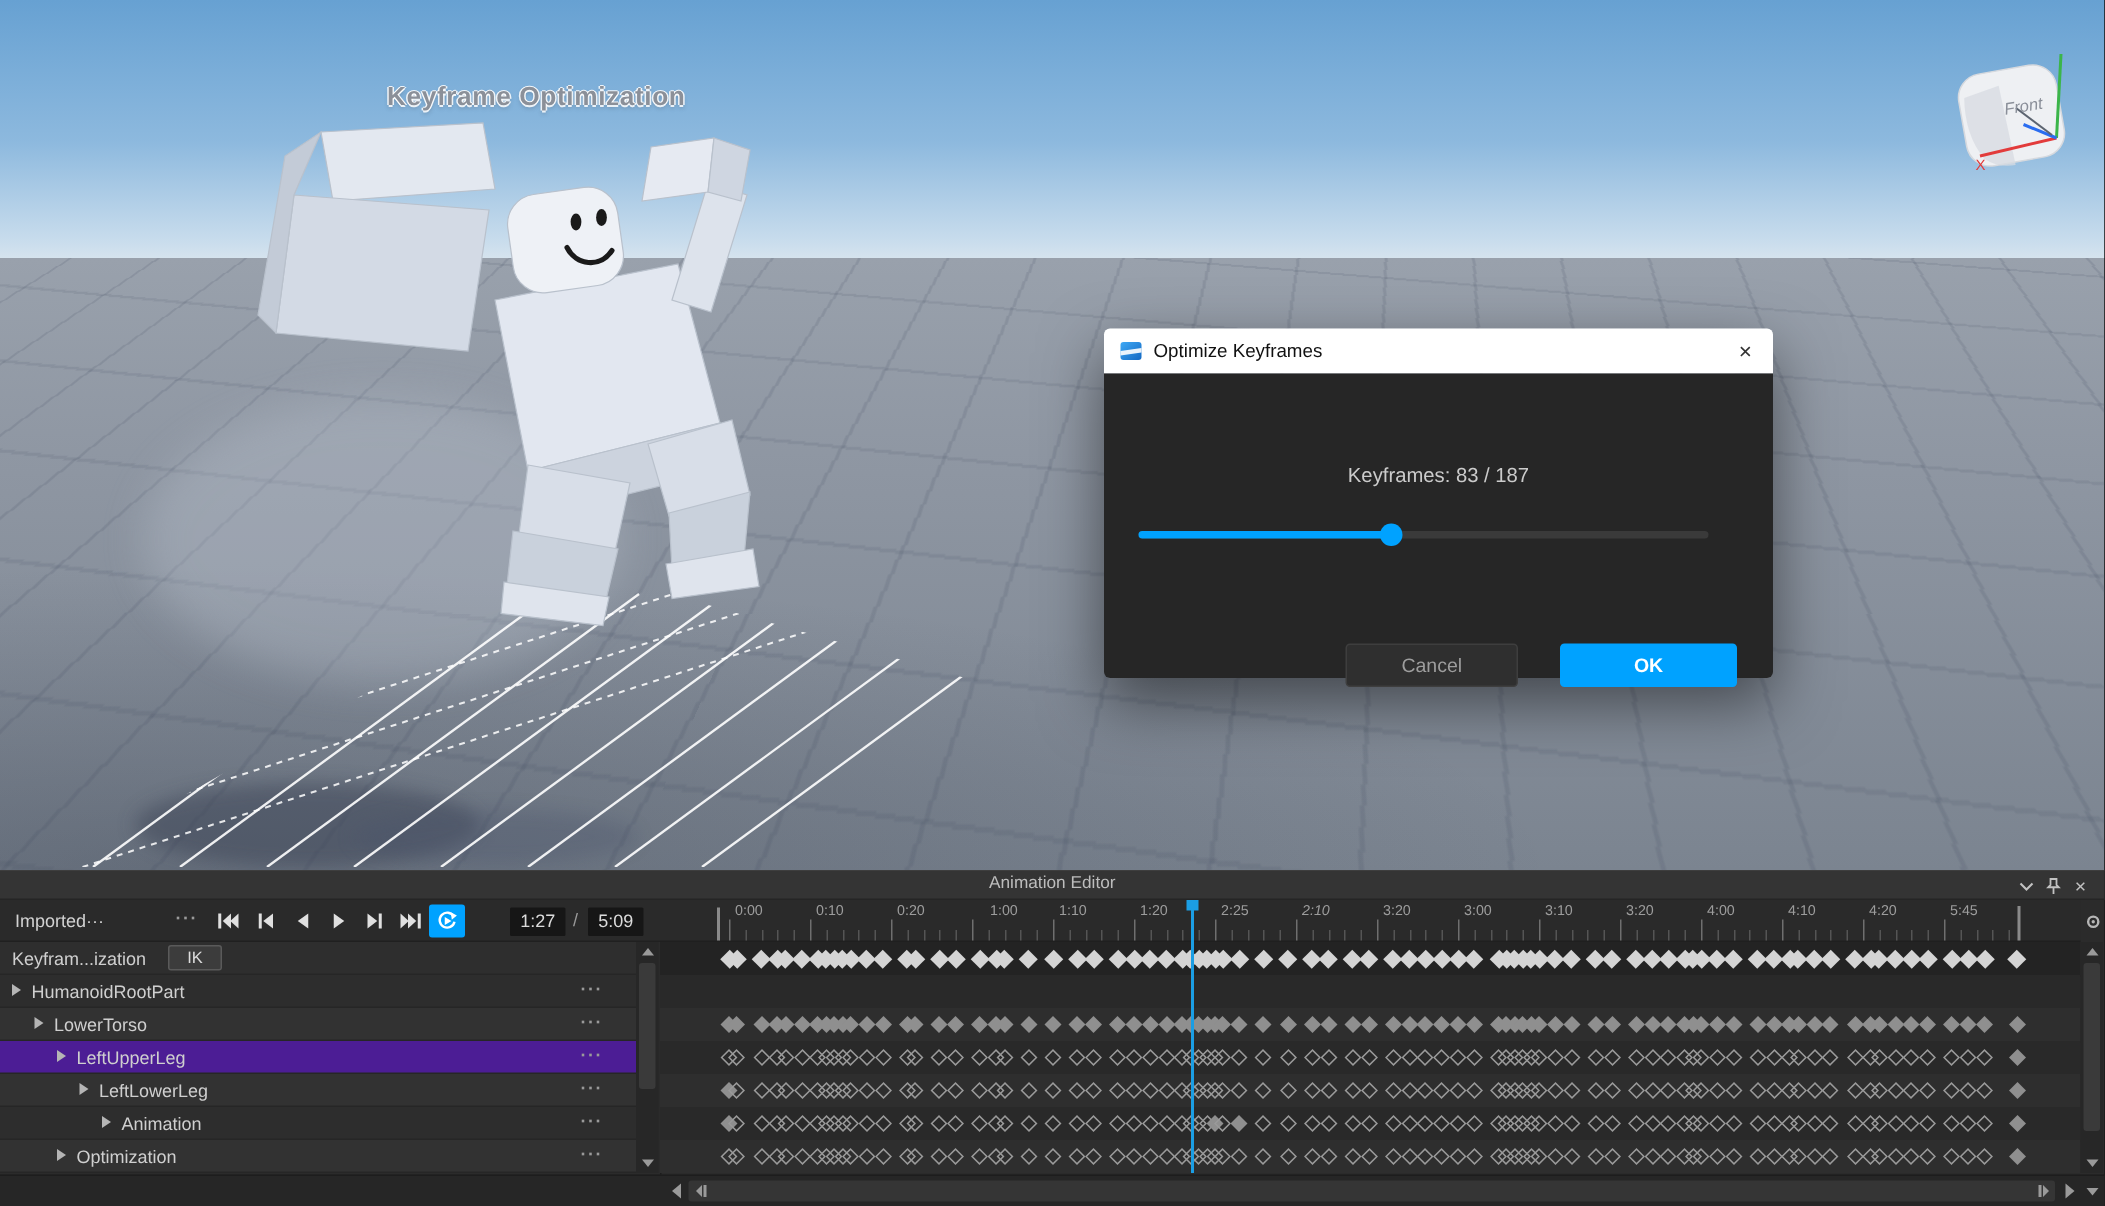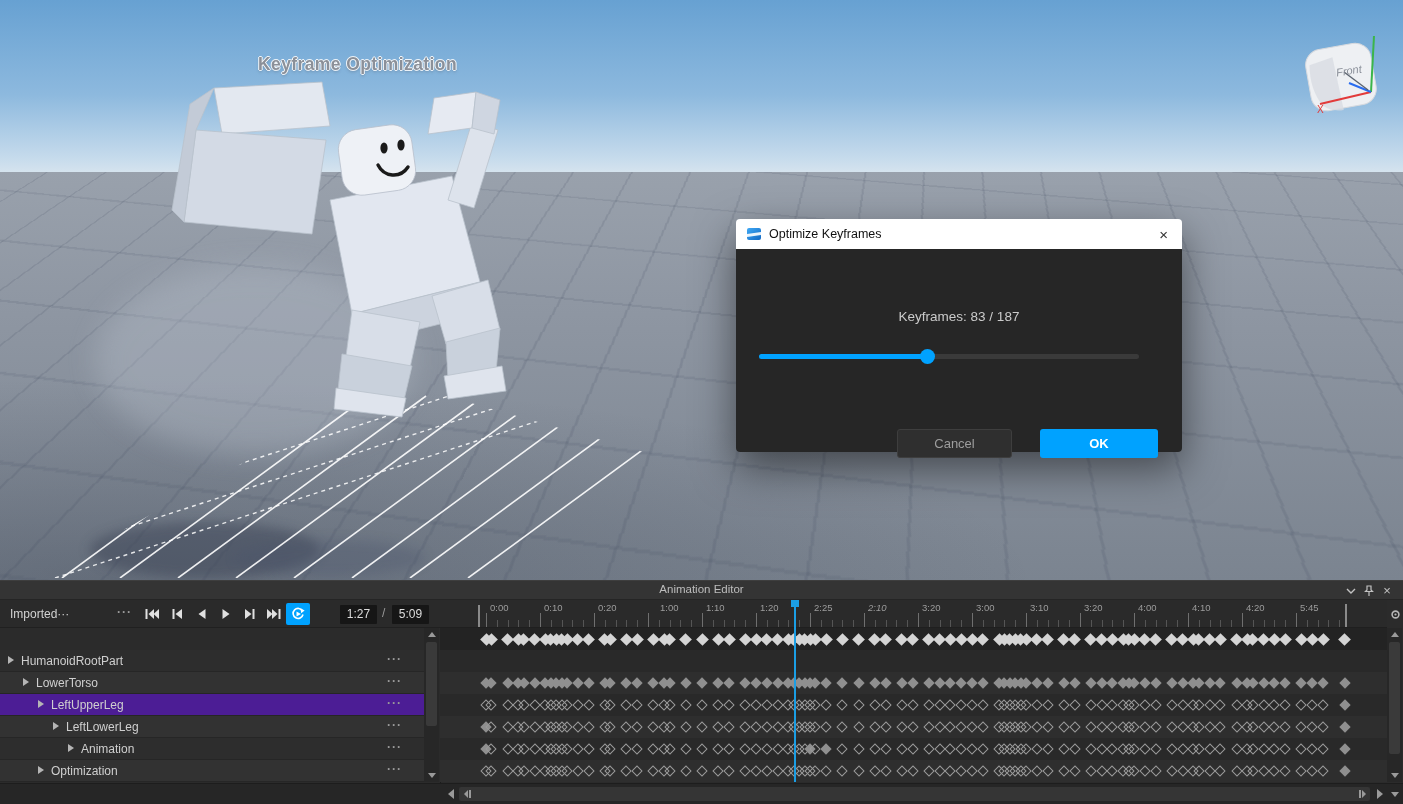--- a/index.html
+++ b/index.html
@@ -420,20 +420,24 @@
         <div class="tick" style="left: 899.2px; top: 20px; height: 8px;"></div>
         <div style="position: absolute; top: 4px; width: 2px; height: 24px; background: rgb(138, 138, 138); left: 904.6px;"></div>
       </div>
     <div class="gear-box">
       <svg width="11" height="11" viewBox="0 0 11 11">
           <circle cx="5.5" cy="5.5" r="3.4" fill="none" stroke="#b5b5b5" stroke-width="1.6"></circle>
           <circle cx="5.5" cy="5.5" r="1.1" fill="#b5b5b5"></circle>
         </svg>
     </div>
 
+    <div class="header-row">
+      <span class="anim-label">Keyfram...ization</span>
+      <div class="ik-btn">IK</div>
+    </div>
 
     <div class="vsb" style="left:424px;top:47px;height:154px;">
       <div class="sb-btn" style="top:0;">
           <div class="tri-up"></div>
         </div>
       <div class="vsb-thumb" style="top:14px;height:84px;"></div>
       <div class="sb-btn" style="top:141px;">
           <div class="tri-down"></div>
         </div>
     </div>

